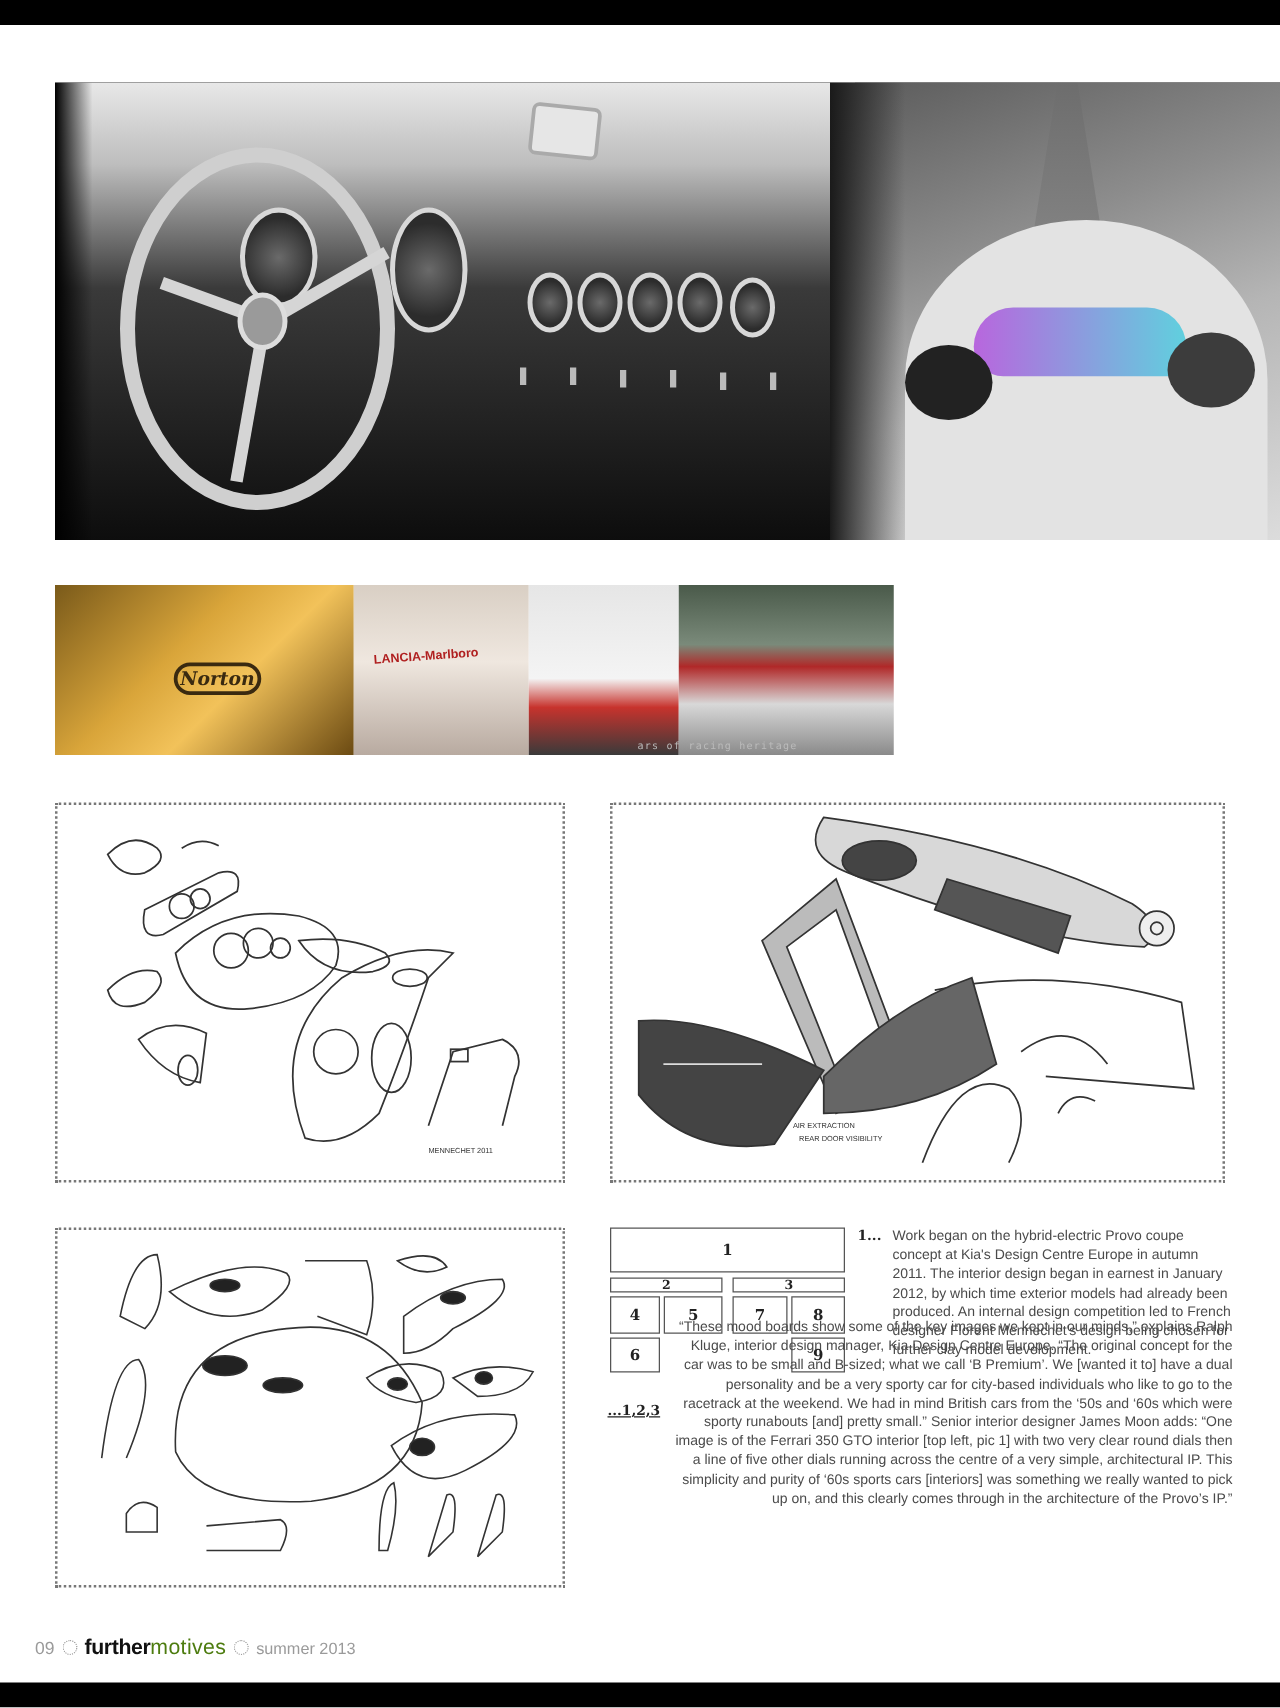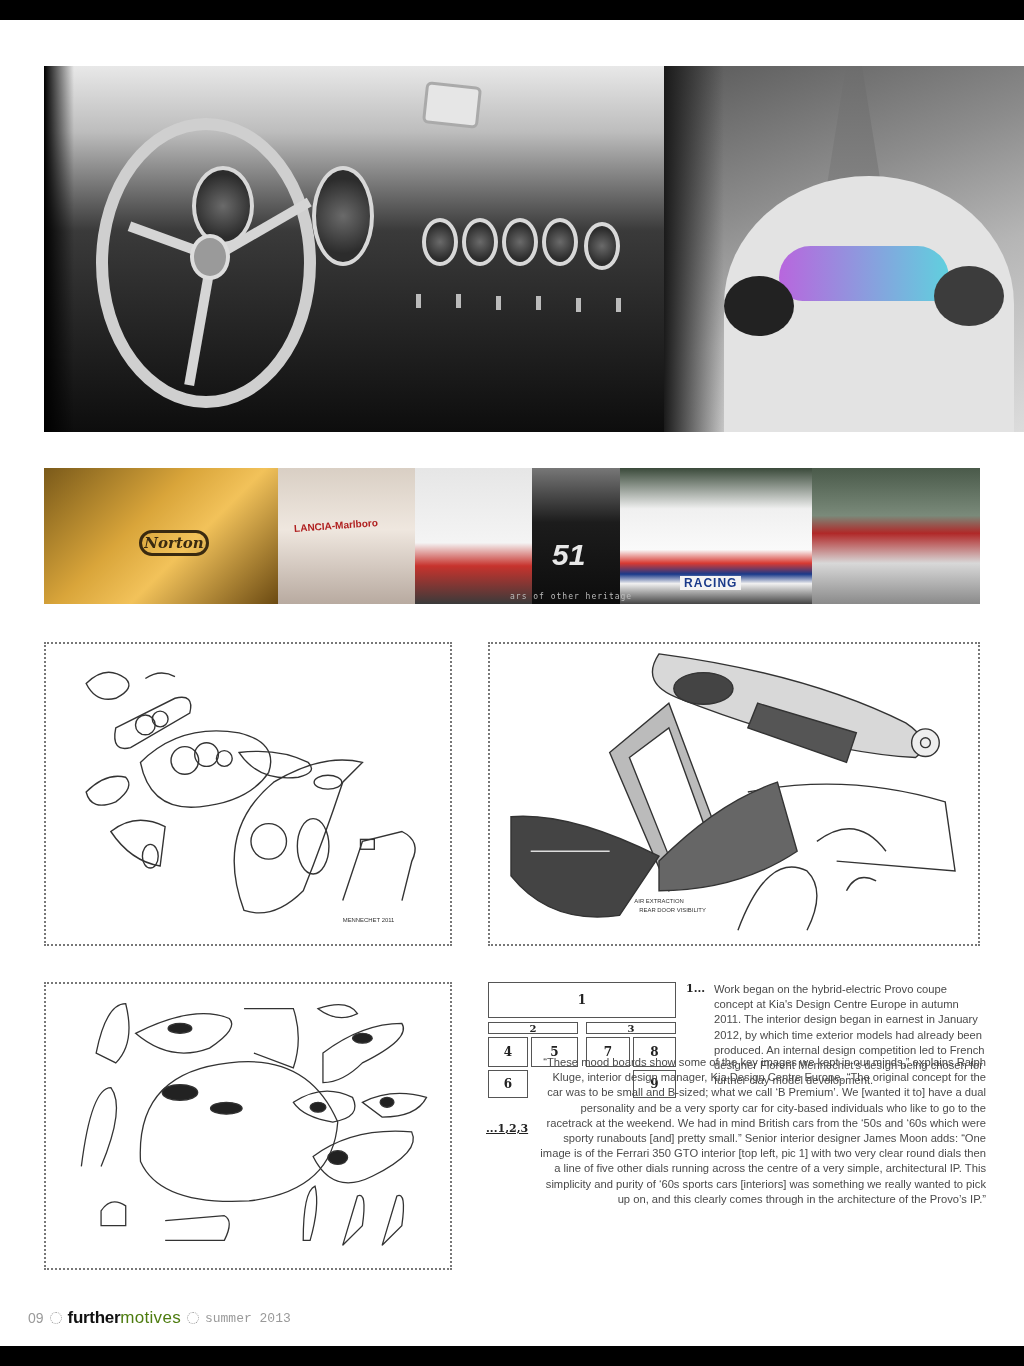--- a/index.html
+++ b/index.html
@@ -62,21 +62,21 @@
   .cap-1-marker { left: 686px; top: 982px; }
   .cap-2 { left: 538px; top: 1055px; width: 448px; text-align: right; }
   .cap-2-marker { left: 486px; top: 1122px; text-decoration: underline; }
 
   
   .footer { position: absolute; left: 28px; top: 1308px; height: 20px; display: flex; align-items: center; gap: 6px; color: #9a9a9a; font-size: 14px; }
   .footer .pg { font-family: "Liberation Sans", sans-serif; }
   .footer .ring { width: 12px; height: 12px; border: 1.5px dotted #9a9a9a; border-radius: 50%; }
   .footer .brand-bold { font: bold 17px "Liberation Sans", sans-serif; color: #111; letter-spacing: -0.3px; }
   .footer .brand-light { font: 17px "Liberation Sans", sans-serif; color: #4d7c0f; letter-spacing: 0.3px; margin-left: -6px; }
-  .footer .issue { font-family: Liberation Mono, monospace; font-size: 13px; text-align: center; }
+  .footer .issue { font-family: Liberation Sans, sans-serif; font-size: 13px; text-align: center; }
 </style>
 </head>
 <body>
 
 <div class="bar-top"></div>
 
 <div class="hero">
   <div class="hero-left" title="Ferrari 250 GT interior: wooden-rim steering wheel, two large round dials, five small dials across dashboard, rear-view mirror">
     <div class="shade"></div>
     <div class="mirror"></div>
@@ -110,29 +110,23 @@
 </div>
 
 <div class="strip">
   <div class="strip-tile tile-norton">
     <div class="norton-badge">Norton</div>
   </div>
   <div class="strip-tile tile-lancia">
     <div class="lancia-label">LANCIA-Marlboro</div>
   </div>
   <div class="strip-tile tile-fiat"></div>
-  <div class="strip-tile tile-51">
-    <div class="num51">51</div>
-  </div>
-  <div class="strip-tile tile-alpine">
-    <div class="racing-label">RACING</div>
-  </div>
   <div class="strip-tile tile-alfa"></div>
 </div>
-<div class="strip-caption">ars of other heritage</div>
+<div class="strip-caption">ars of racing heritage</div>
 
 <div class="sketch sketch-1">
   <svg viewBox="0 0 408 304" fill="none" stroke="#333" stroke-width="1.4">
     <path d="M40 40 q20 -20 40 -5 q10 10 -10 20 q-20 5 -30 -15z"></path>
     <path d="M100 35 q15 -10 30 -2"></path>
     <path d="M70 85 l60 -30 q20 -5 15 15 l-60 35 q-20 5 -15 -20z"></path>
     <circle cx="100" cy="82" r="10"></circle>
       <circle cx="115" cy="76" r="8"></circle>
     <path d="M95 120 q40 -40 100 -30 q40 10 30 40 q-20 30 -70 35 q-50 5 -60 -45z"></path>
     <circle cx="140" cy="118" r="14"></circle>

